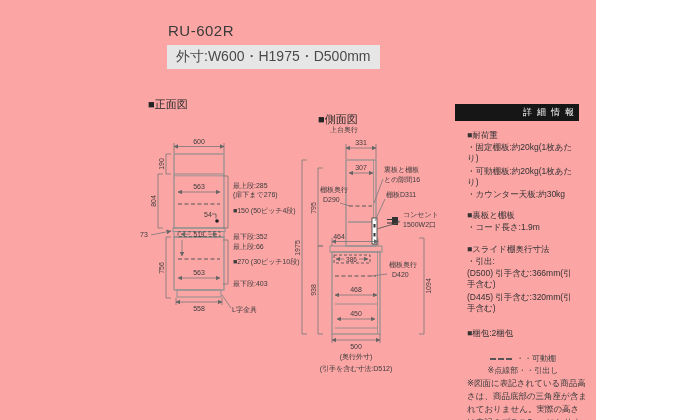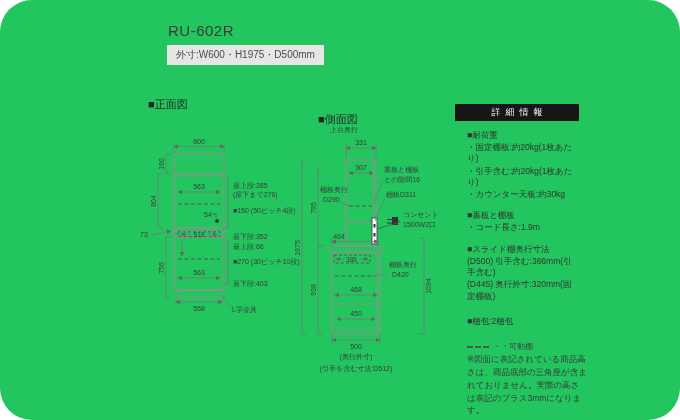--- a/index.html
+++ b/index.html
@@ -1,32 +1,32 @@
 <!DOCTYPE html>
 <html><head>
 <meta charset="utf-8">
 <style>
   html,body{margin:0;padding:0;background:#fff;}
   body{font-family:"Liberation Sans","DejaVu Sans",sans-serif;}
-  .stage{position:relative;width:680px;height:420px;background:#22c55e;overflow:hidden;color:#3a3a3a;border-radius:32px;}
+  .stage{position:relative;width:596px;height:420px;background:#fca5a5;overflow:hidden;color:#3a3a3a;}
   .title{position:absolute;left:168px;top:22px;font-size:15px;letter-spacing:0.5px;color:#3a3a3a;}
-  .badge{position:absolute;left:167px;top:45px;background:#e6e6e6;color:#4a4a4a;font-size:10px;padding:3px 9px;white-space:nowrap;}
+  .badge{position:absolute;left:167px;top:45px;background:#e6e6e6;color:#4a4a4a;font-size:14px;padding:3px 9px;white-space:nowrap;}
   .sec-heading{position:absolute;font-size:11px;font-weight:normal;color:#252525;}
   .sec-front{left:148px;top:97px;}
   .sec-side{left:318px;top:112px;}
   svg{position:absolute;overflow:visible;}
   svg text{fill:#3c3c3c;font-size:7px;font-family:"Liberation Sans","DejaVu Sans",sans-serif;}
   svg text.small{font-size:6.5px;}
   .info{position:absolute;left:455px;top:104px;width:124px;font-size:8.5px;line-height:1.32;color:#333;}
-  .info-header{background:#161616;color:#ffffff;text-align:center;font-size:9px;letter-spacing:5px;padding:3px 0 2px 5px;margin-bottom:9px;}
+  .info-header{background:#161616;color:#ffffff;text-align:right;font-size:9px;letter-spacing:5px;padding:3px 0 2px 5px;margin-bottom:9px;}
   .info p{margin:0 0 1px 12px;}
   .mt{margin-top:10px !important;}
   .mt-lg{margin-top:14px !important;}
   .legend{margin-top:15px;}
-  .legend-row{margin:0 0 2px 4px;font-size:8px;color:#444;}
+  .legend-row{margin:0 0 2px 4px;font-size:8px;color:#444;text-align:center;}
   .dash-swatch{display:inline-block;width:22px;height:0;border-top:2px dashed #555;vertical-align:middle;margin-right:4px;}
   .footnote{margin-top:13px;font-size:8.5px;line-height:1.5;color:#3a3a3a;width:120px;}
 </style>
 </head>
 <body>
 
 <div class="stage">
 
   <div class="title">RU-602R</div>
   <div class="badge">外寸:W600・H1975・D500mm</div>
@@ -221,32 +221,34 @@
     <text x="64" y="231" text-anchor="middle">500</text>
     <text x="64" y="241" text-anchor="middle">(奥行外寸)</text>
     <text x="64" y="253" text-anchor="middle">(引手を含む寸法:D512)</text>
   </svg>
 
   <div class="info">
     <div class="info-header">詳細情報</div>
 
     <p>■耐荷重</p>
     <p>・固定棚板:約20kg(1枚あたり)</p>
-    <p>・引手含む:約20kg(1枚あたり)</p>
+    <p>・可動棚板:約20kg(1枚あたり)</p>
     <p>・カウンター天板:約30kg</p>
 
     <p class="mt">■裏板と棚板</p>
     <p>・コード長さ:1.9m</p>
 
     <p class="mt">■スライド棚奥行寸法</p>
+    <p>・引出:</p>
     <p>(D500) 引手含む:366mm(引手含む)</p>
-    <p>(D445) 奥行外寸:320mm(固定棚板)</p>
+    <p>(D445) 引手含む:320mm(引手含む)</p>
 
     <p class="mt-lg">■梱包:2梱包</p>
 
     <div class="legend">
       <p class="legend-row"><span class="dash-swatch"></span><span>・・可動棚</span></p>
+      <p class="legend-row">※点線部・・引出し</p>
     </div>
 
     <p class="footnote">※図面に表記されている商品高さは、商品底部の三角座が含まれておりません。実際の高さは表記のプラス3mmになります。</p>
   </div>
 
 </div>
 
 </body></html>

